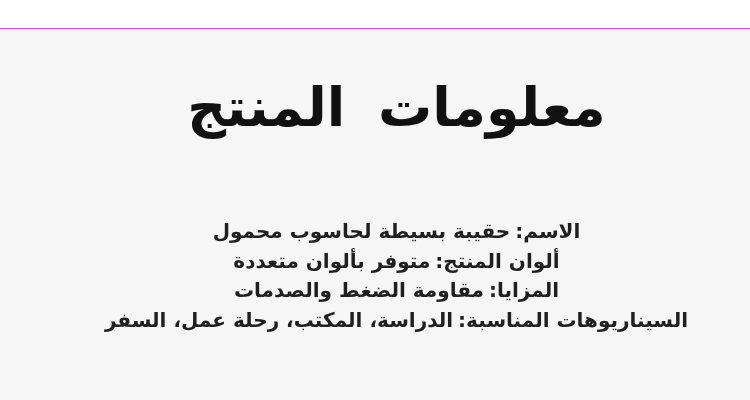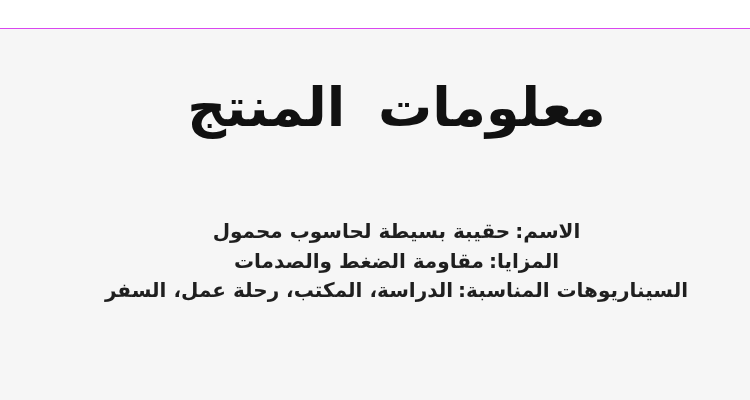--- a/index.html
+++ b/index.html
@@ -55,20 +55,23 @@
 
 <div class="screen">
   <div class="top-band"></div>
   <div class="content">
     <h1 class="page-title">معلومات المنتج</h1>
     <div class="details">
       <div class="field-row">
         <span class="field-label">الاسم:</span><span class="field-value">حقيبة بسيطة لحاسوب محمول</span>
       </div>
       <div class="field-row">
+        <span class="field-label">ألوان المنتج:</span><span class="field-value">متوفر بألوان متعددة</span>
+      </div>
+      <div class="field-row">
         <span class="field-label">المزايا:</span><span class="field-value">مقاومة الضغط والصدمات</span>
       </div>
       <div class="field-row">
         <span class="field-label">السيناريوهات المناسبة:</span><span class="field-value">الدراسة، المكتب، رحلة عمل، السفر</span>
       </div>
     </div>
   </div>
 </div>
 
 </body></html>

